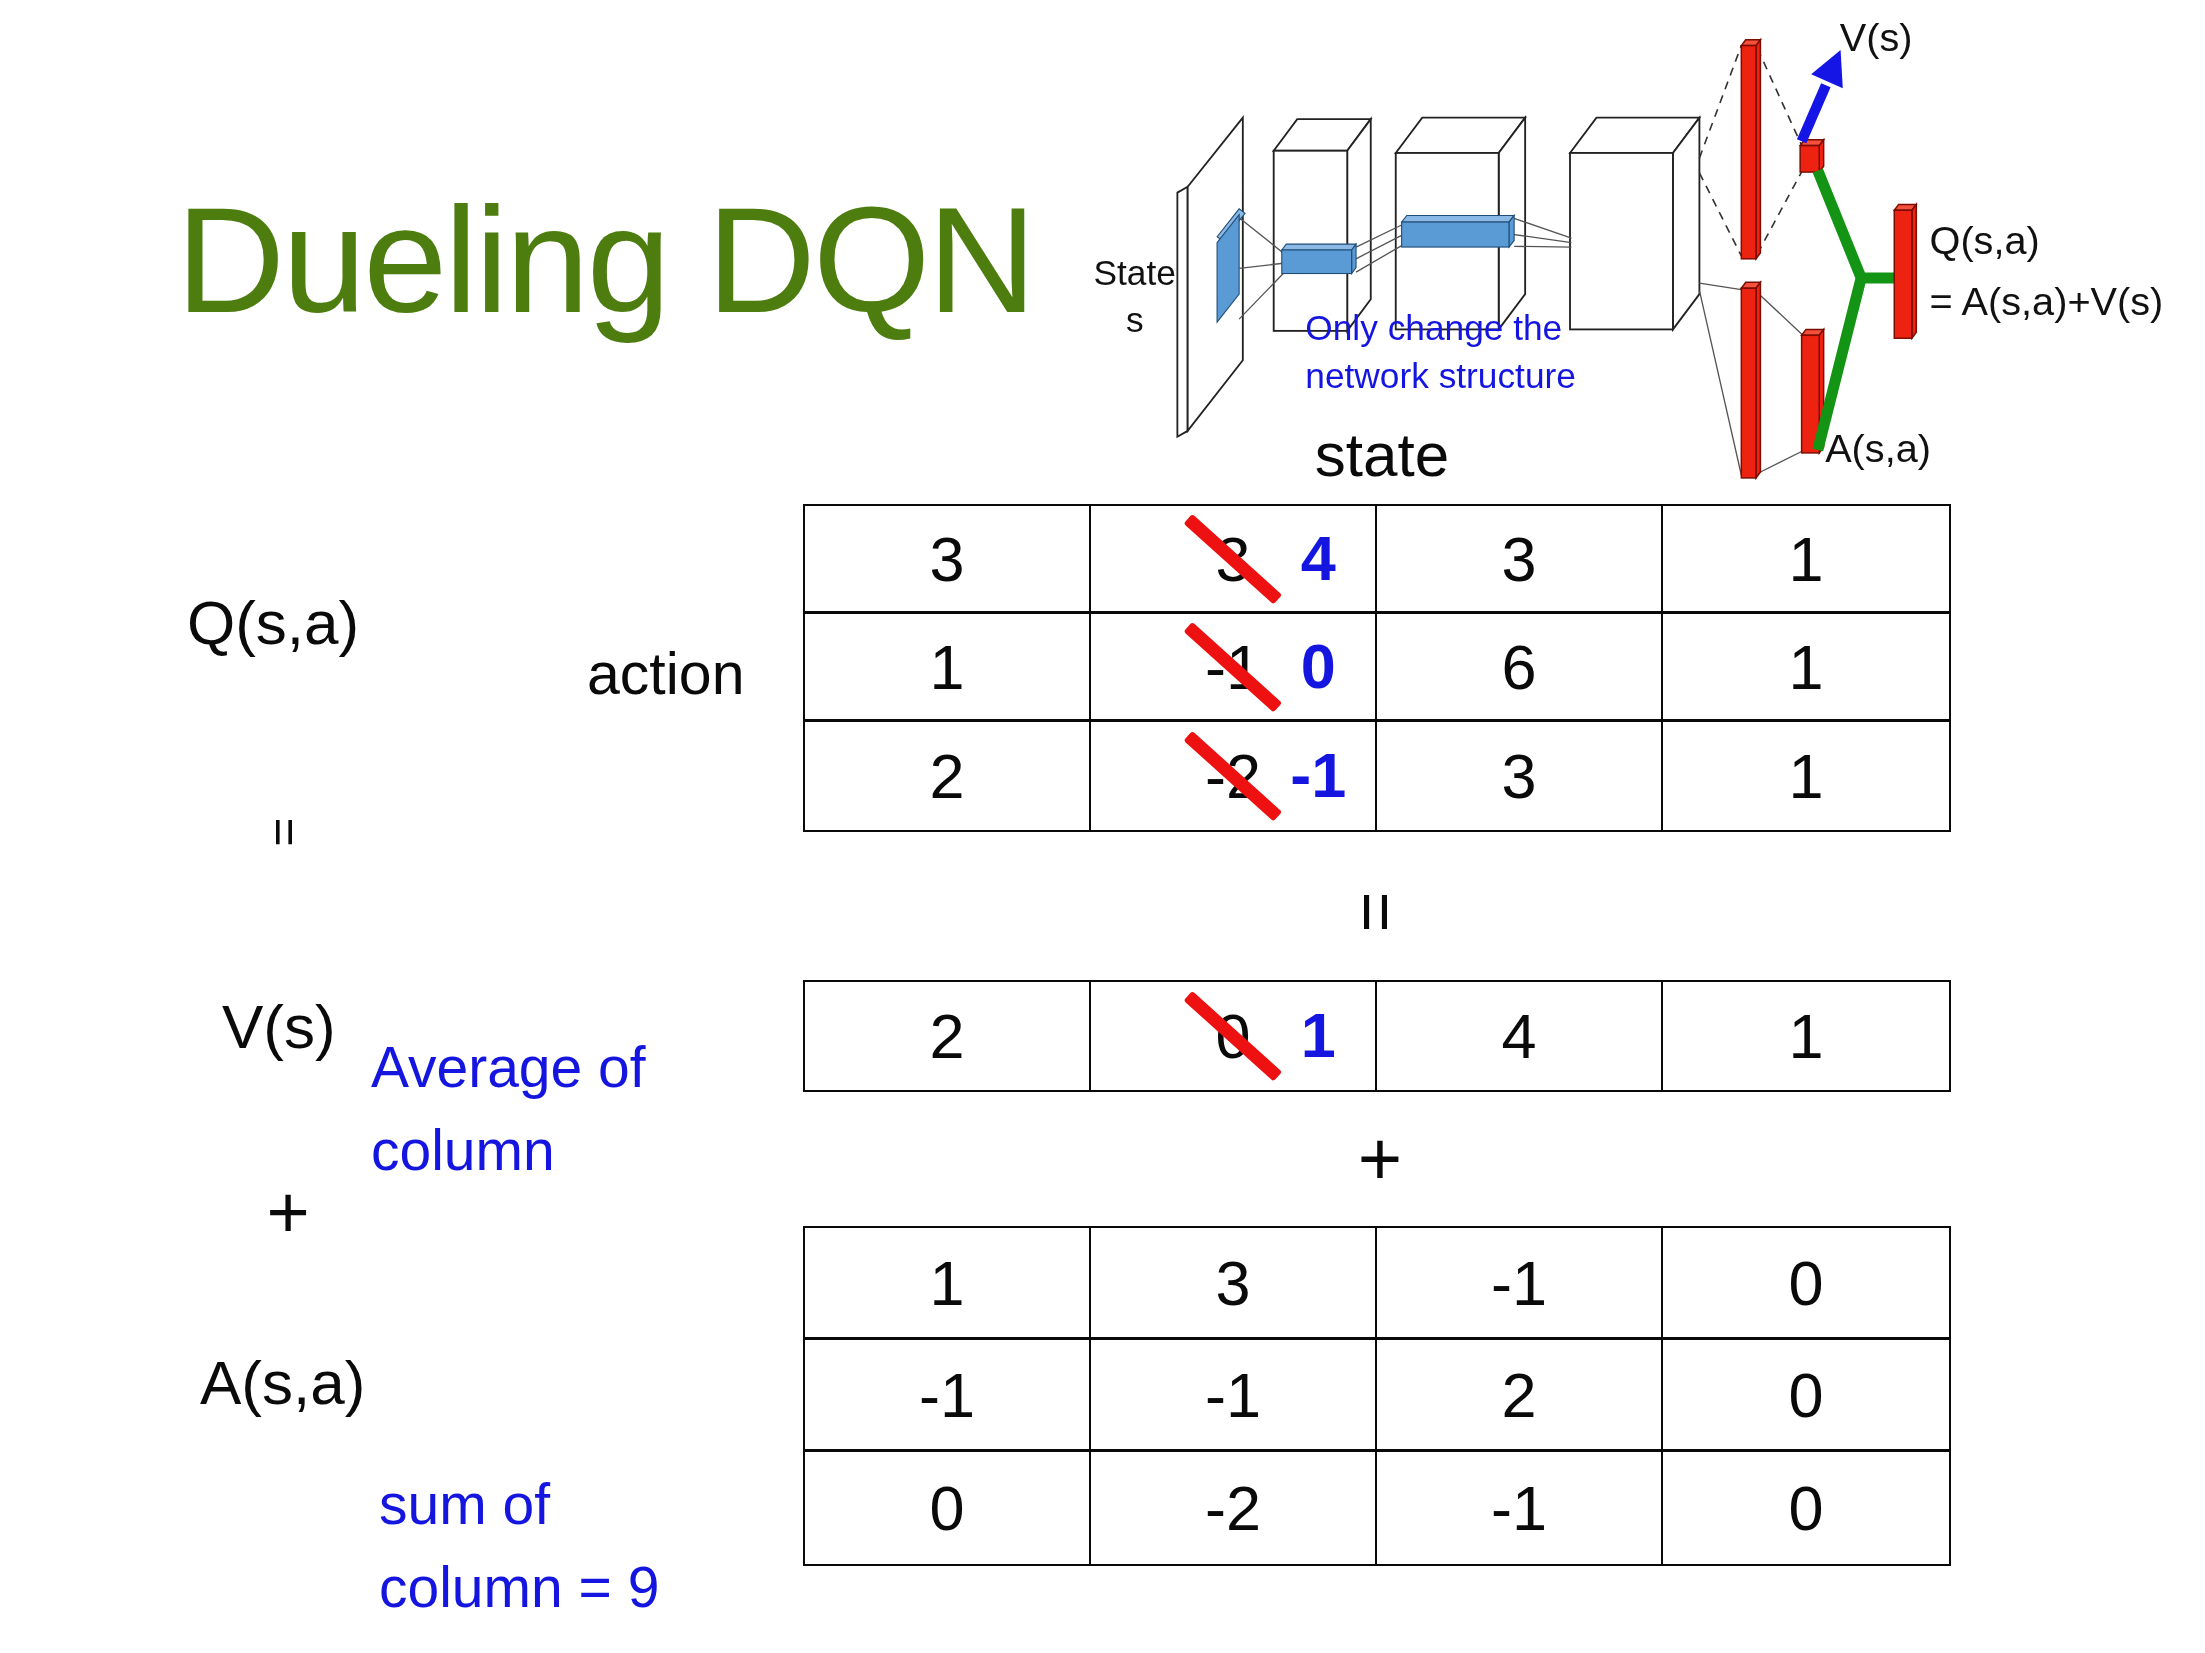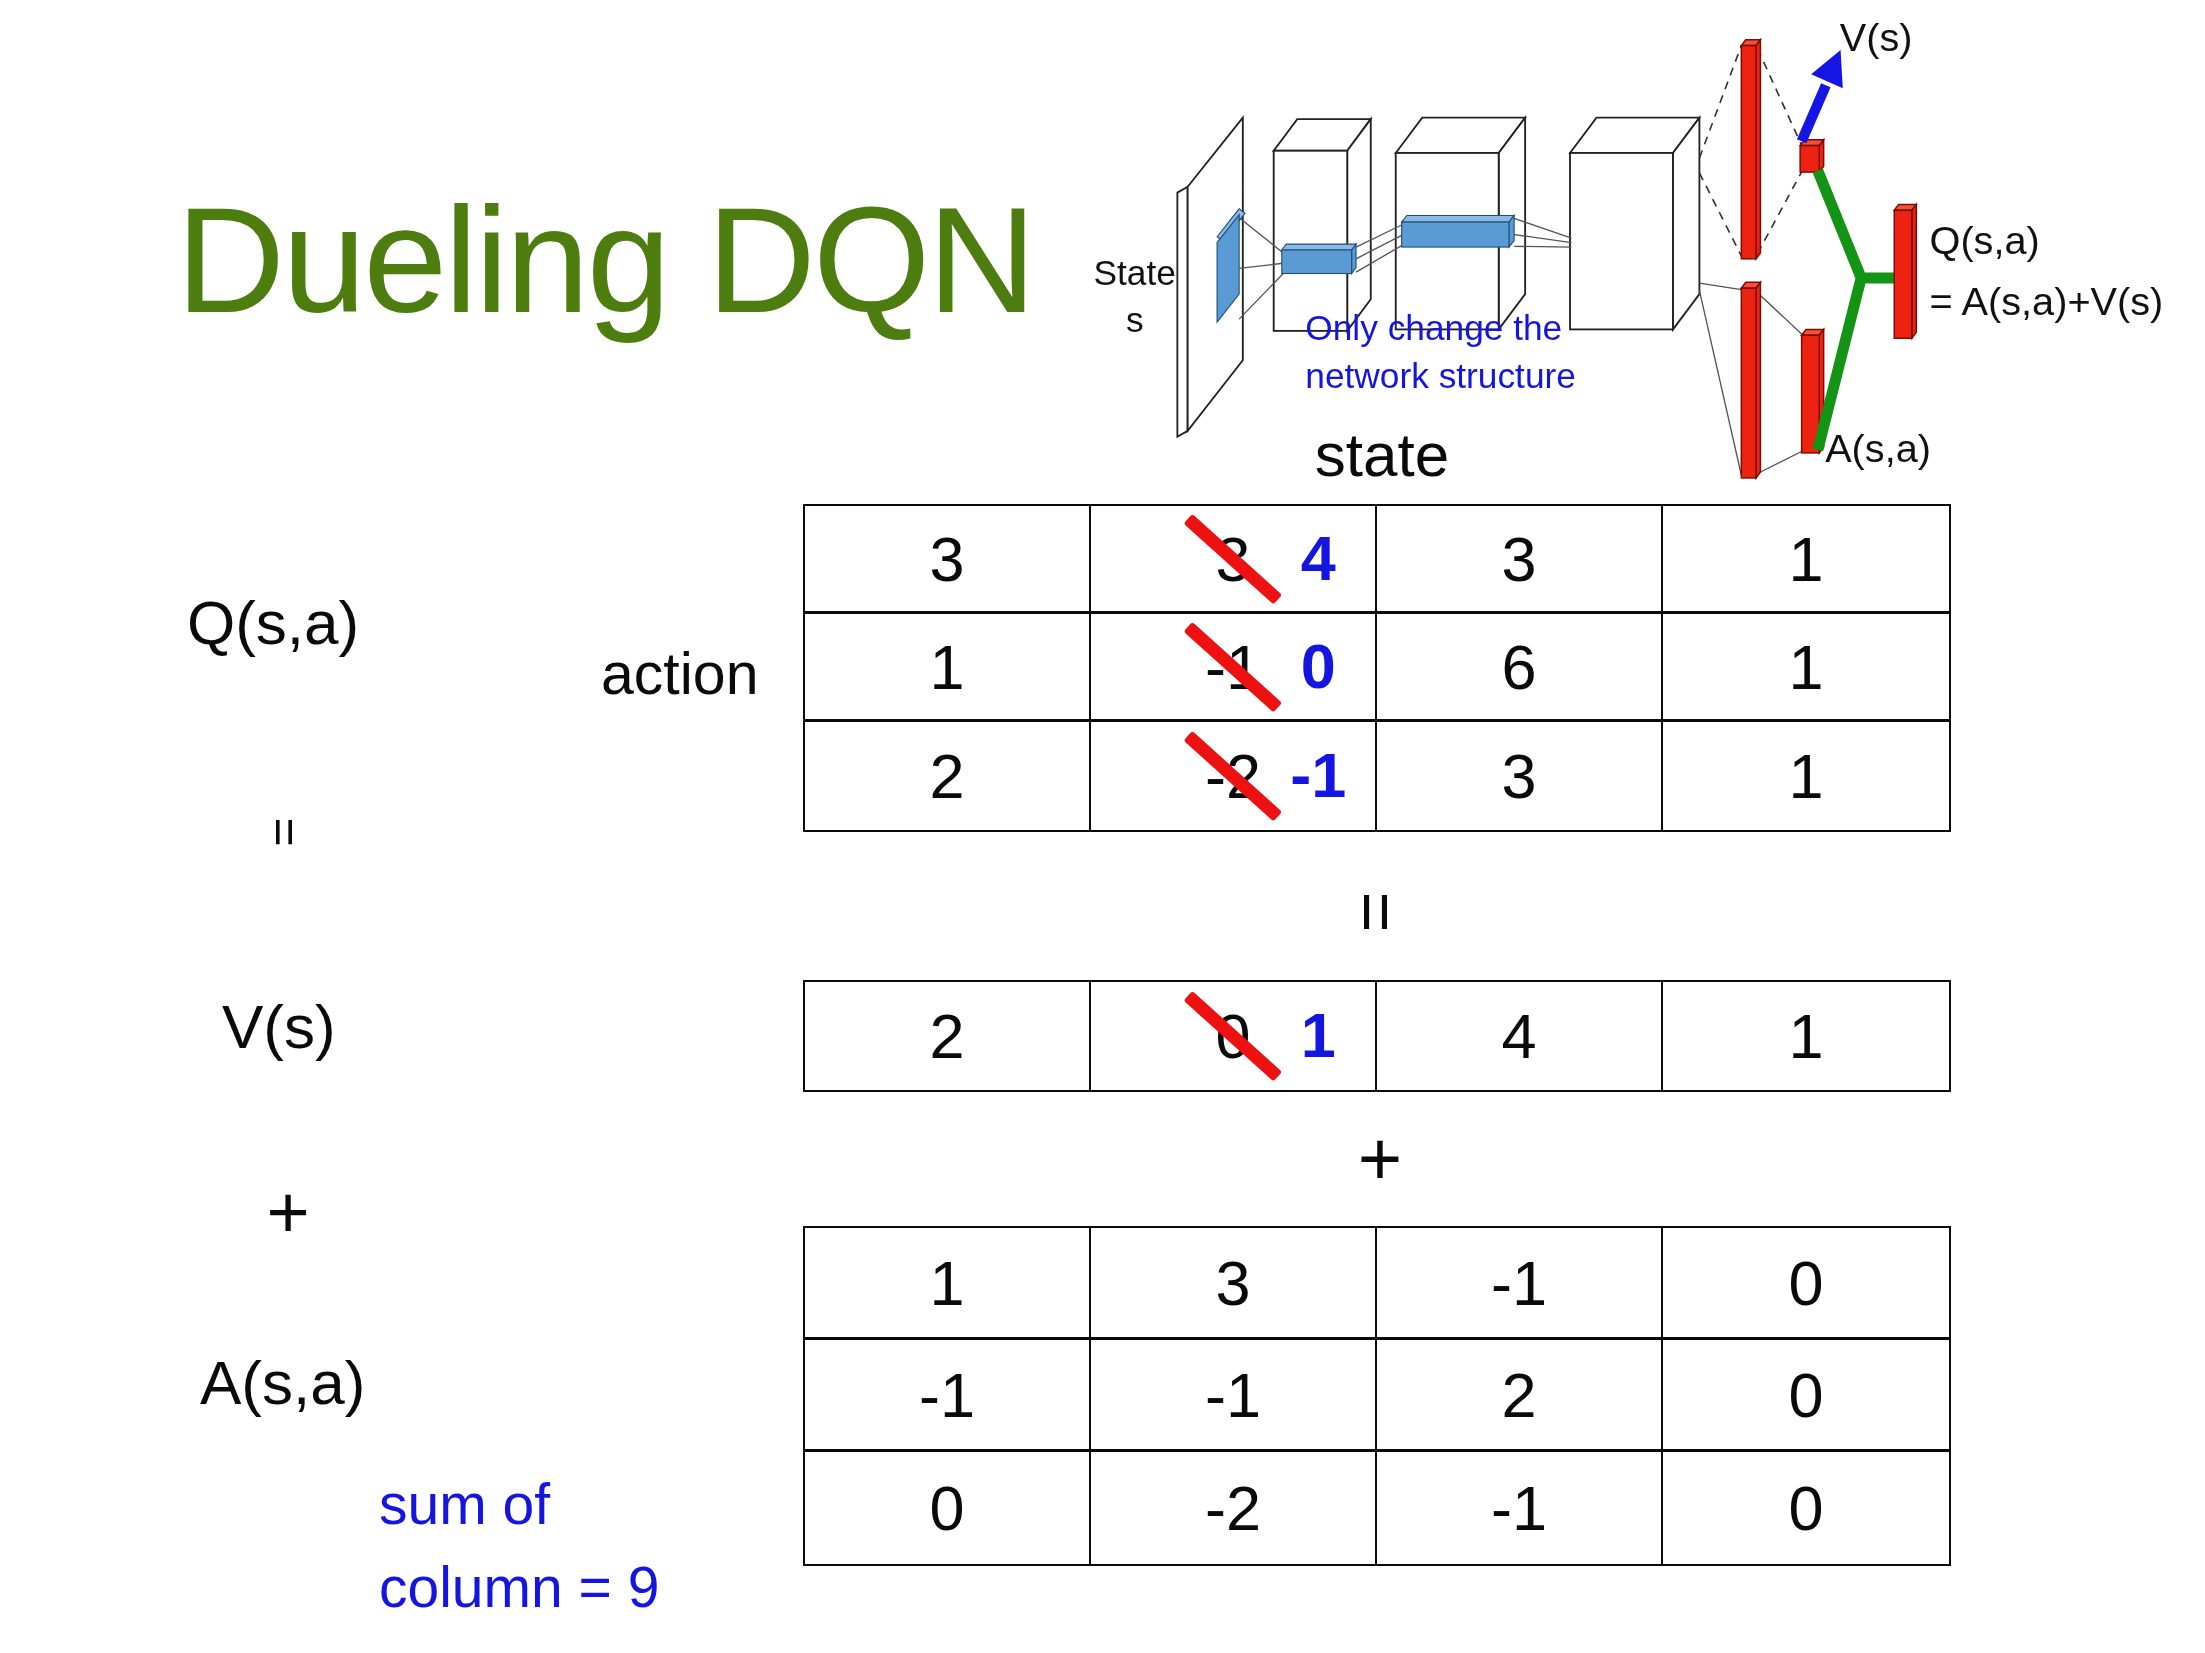--- a/index.html
+++ b/index.html
@@ -3,21 +3,21 @@
 <meta charset="utf-8">
 <style>
   html,body{margin:0;padding:0;background:#888;}
   #slide{
     position:relative;width:2205px;height:1654px;background:#ffffff;overflow:hidden;
     font-family:"Liberation Sans",sans-serif;color:#0a0a0a;
   }
   .abs{position:absolute;}
   #title{left:176px;top:173px;font-size:151px;letter-spacing:-2.9px;color:#4d7c0f;white-space:nowrap;}
   #state-header{left:1382px;top:419px;transform:translateX(-50%);font-size:62px;}
-  #action-label{left:587px;top:640px;font-size:59px;margin-left:14px;}
+  #action-label{left:587px;top:640px;font-size:59px;}
   
   .matrix{
     position:absolute;display:grid;grid-template-columns:repeat(4,1fr);grid-auto-rows:1fr;
     border:2.9px solid #0a0a0a;background:#fff;box-sizing:border-box;
   }
   #q-table{left:803px;top:504px;width:1148px;height:328px;}
   #v-table{left:803px;top:980px;width:1148px;height:112px;}
   #a-table{left:803px;top:1226px;width:1148px;height:340px;}
   .cell{
     position:relative;display:flex;align-items:center;justify-content:center;
@@ -264,19 +264,23 @@
 
   <div id="eq-center" class="sym rot abs">=</div>
   <div id="plus-center" class="sym abs">+</div>
 
   <div id="q-label" class="abs">Q(s,a)</div>
   <div id="eq-left" class="sym rot abs">=</div>
   <div id="v-label" class="abs">V(s)</div>
   <div id="plus-left" class="sym abs">+</div>
   <div id="a-label" class="abs">A(s,a)</div>
 
+  <div id="avg-note" class="abs blue-note">
+    <div>Average of</div>
+    <div>column</div>
+  </div>
   <div id="sum-note" class="abs blue-note">
     <div>sum of</div>
     <div>column = 9</div>
   </div>
 
 </div>
 
 
 </body></html>

